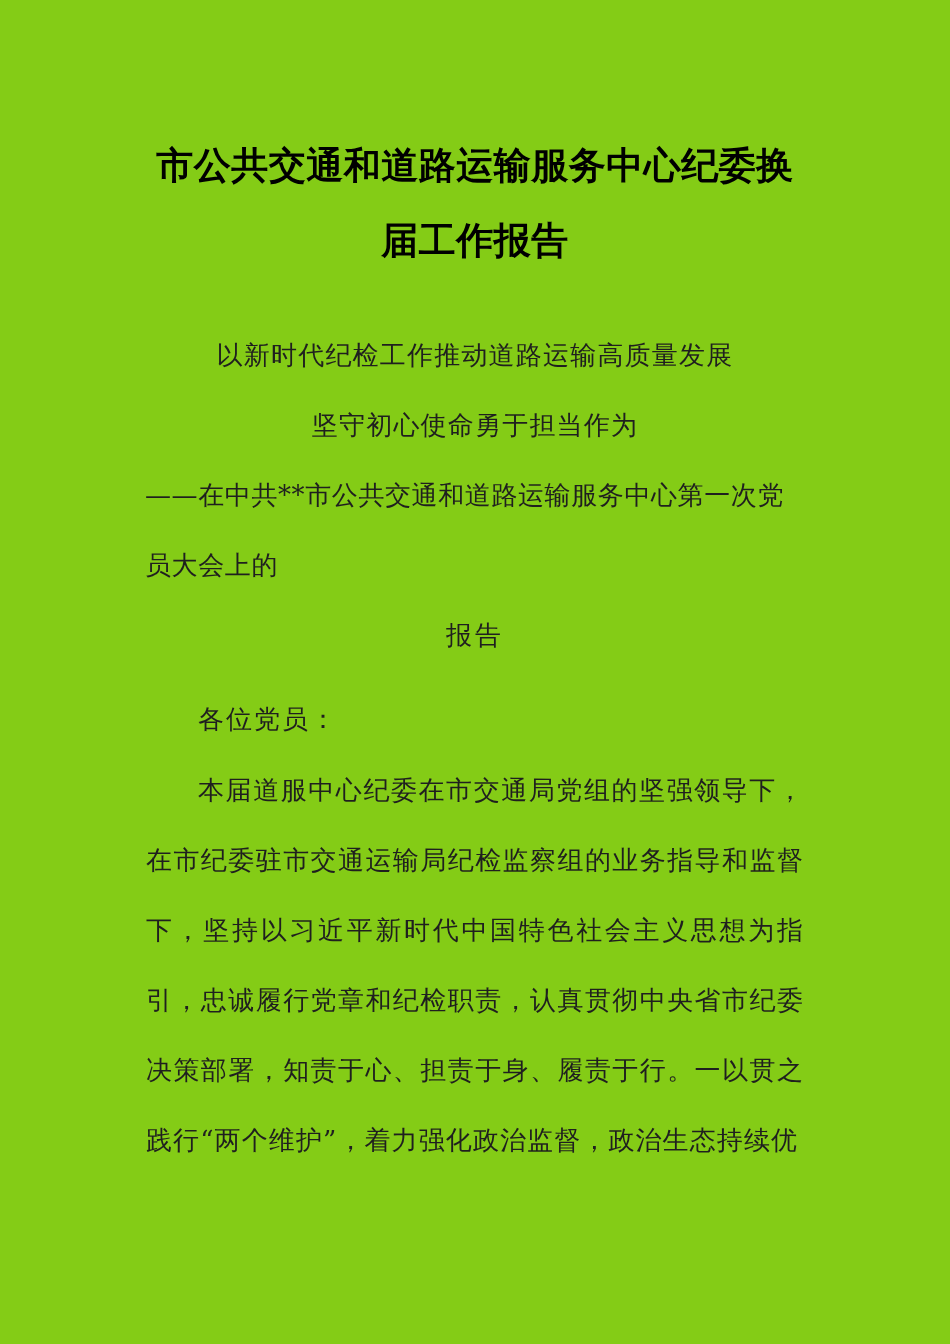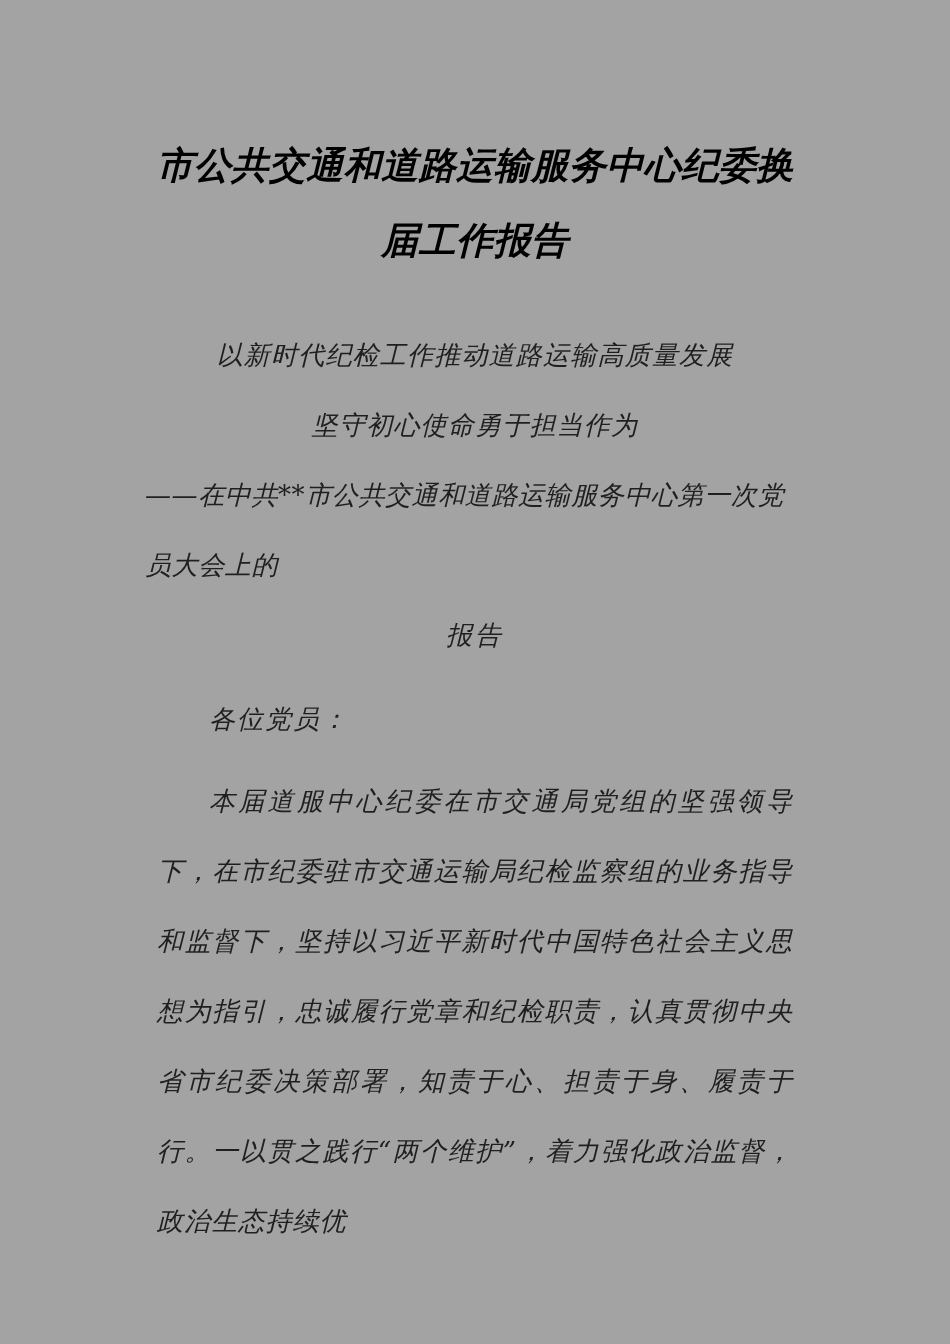--- a/index.html
+++ b/index.html
@@ -14,24 +14,23 @@
     overflow: hidden;
     font-family: "DejaVu Serif", "Liberation Serif", serif;
     color: #1a1a1a;
     -webkit-font-smoothing: antialiased;
   }
 
   .page {
     position: relative;
     width: 950px;
     height: 1344px;
-    background: #a3a3a3;
+    background: #84cc16;
     box-sizing: border-box;
     padding: 0 145px 0 145px;
-    font-style: italic;
   }
 
   
   .doc-title {
     margin: 0;
     padding-top: 128px;
     text-align: center;
     font-family: "DejaVu Sans", "Liberation Sans", sans-serif;
     font-weight: 700;
     font-size: 37px;
@@ -60,21 +59,21 @@
   }
   .subtitle-line.solo {
     letter-spacing: 3px;
   }
 
   
   .body-block {
     margin-top: 14px;
   }
   .para {
-    margin: 12px;
+    margin: 1px;
     font-size: 26px;
     line-height: 70px;
     letter-spacing: 1.1px;
     text-align: justify;
     text-justify: inter-ideograph;
     color: #1f1f1f;
     word-break: break-all;
   }
   .para.indent {
     text-indent: 2em;

